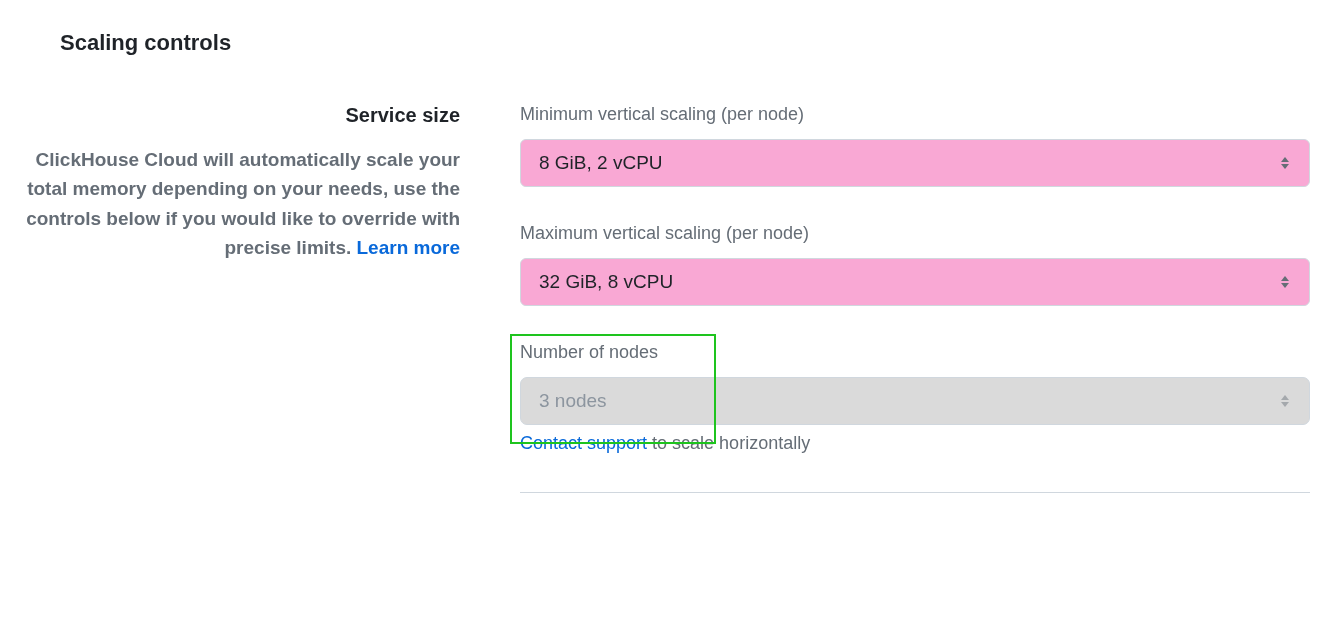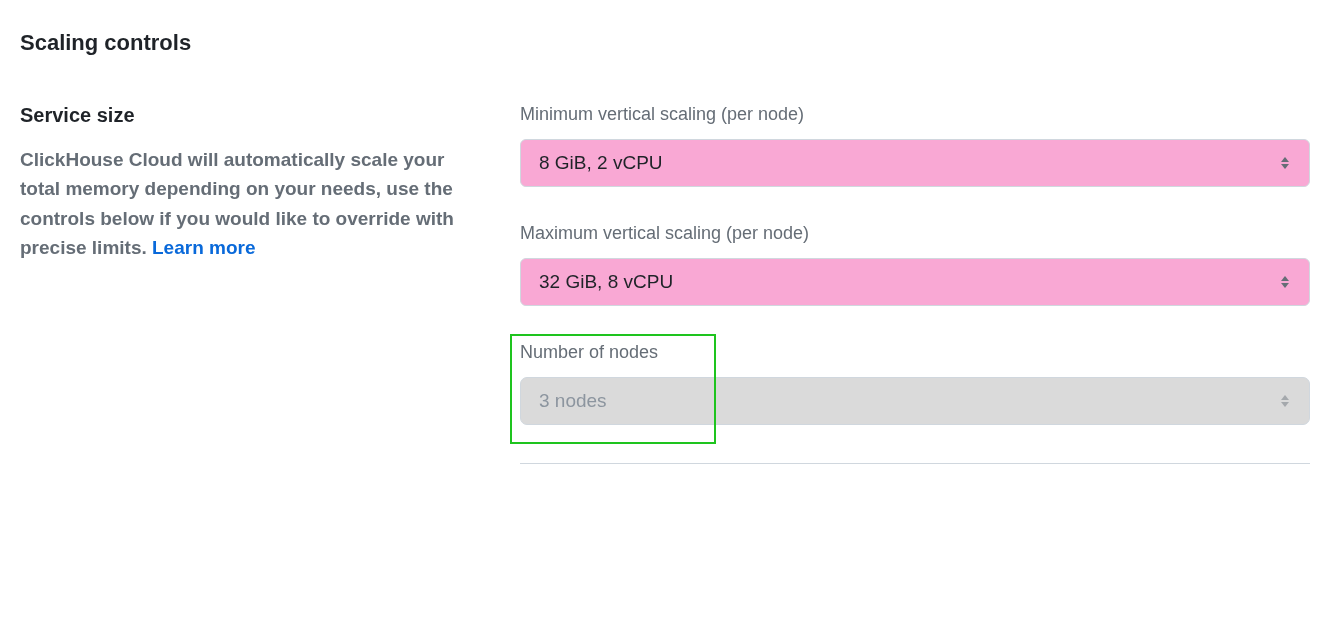--- a/index.html
+++ b/index.html
@@ -10,29 +10,31 @@
       width: 1330px;
       padding: 30px 20px;
     }
     .container {
       display: flex;
       gap: 60px;
     }
     .left-col {
       width: 440px;
       flex-shrink: 0;
+      text-align: right;
     }
     .right-col {
       flex: 1;
       max-width: 800px;
     }
     .section-title {
       font-size: 22px;
       font-weight: 700;
       margin-bottom: 48px;
+      margin-left: 40px;
     }
     .subsection-title {
       font-size: 20px;
       font-weight: 700;
       margin-bottom: 18px;
     }
     .description {
       font-size: 19px;
       color: #656d76;
       line-height: 1.55;
@@ -156,18 +158,21 @@
 
     <div class="nodes-wrap">
       <div style="position:relative;">
         <div class="highlight-box" style="position:absolute; left:-10px; top:-8px; height:110px; pointer-events:none;"></div>
         <label class="field-label" style="margin-bottom:14px;">Number of nodes</label>
         <div class="select-box disabled">
           <span>3 nodes</span>
           <span class="updown-icon"></span>
         </div>
       </div>
+      <p class="hint-line">
+        <a href="#">Contact support</a><span> to scale horizontally</span>
+      </p>
     </div>
 
     <hr class="divider">
 
   </div>
 </div>
 
 </body></html>

